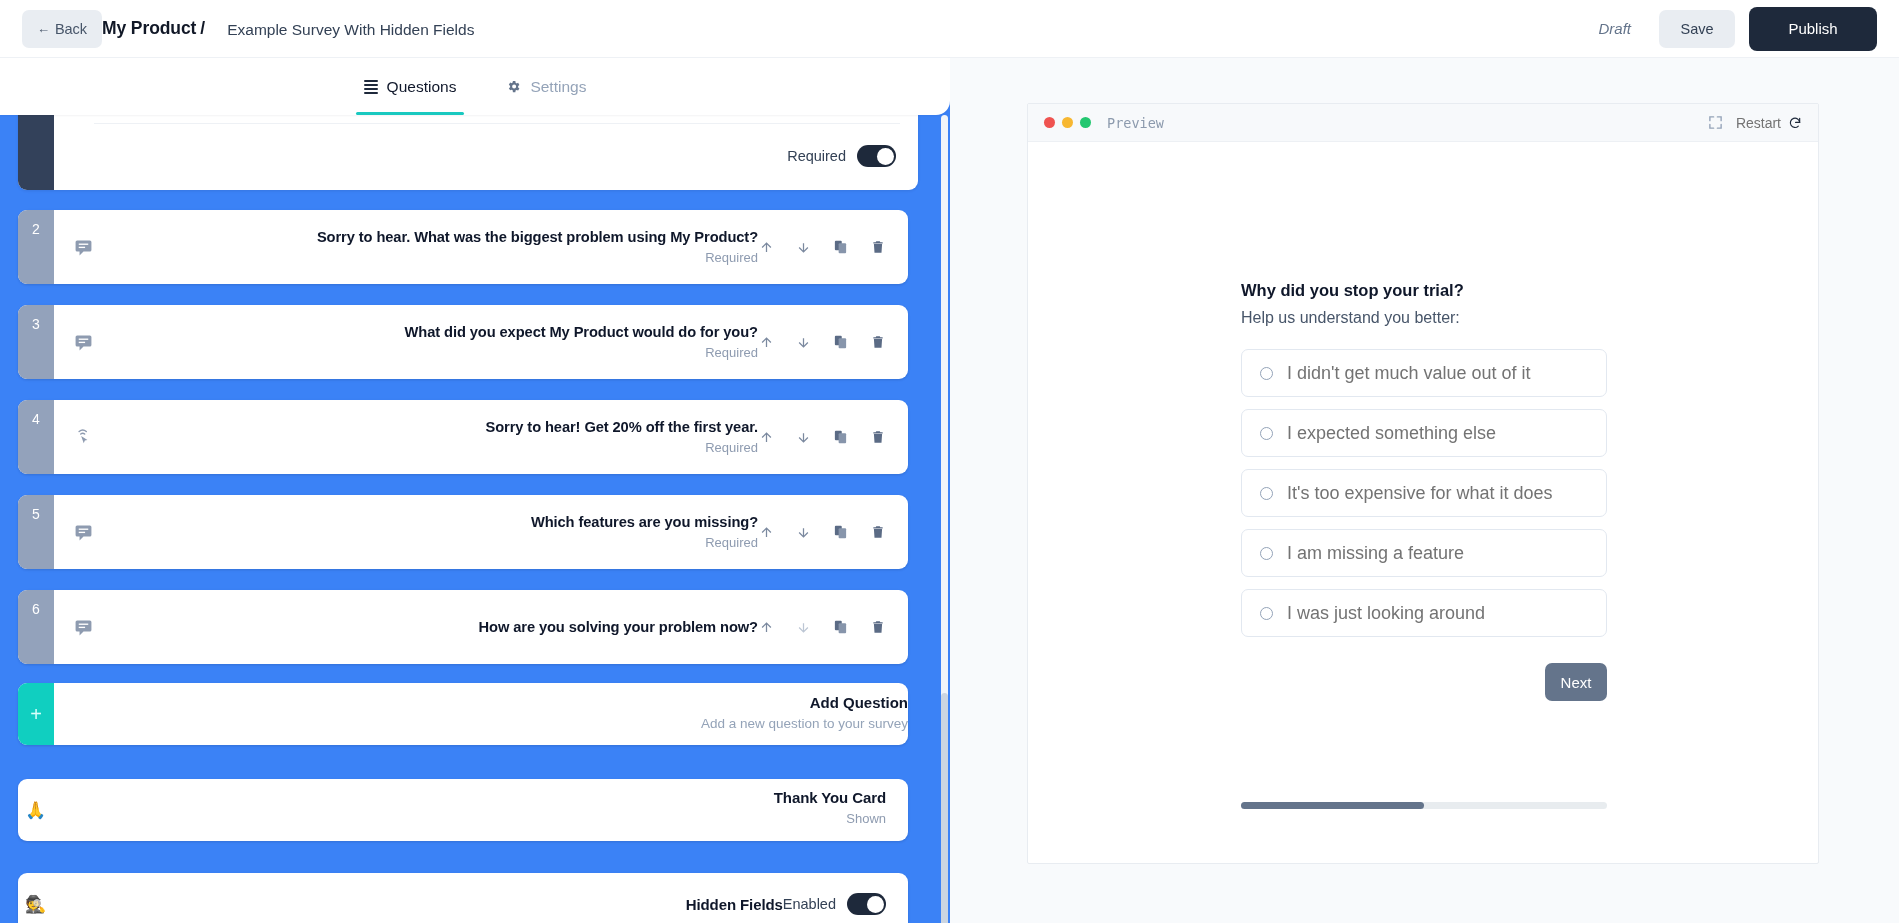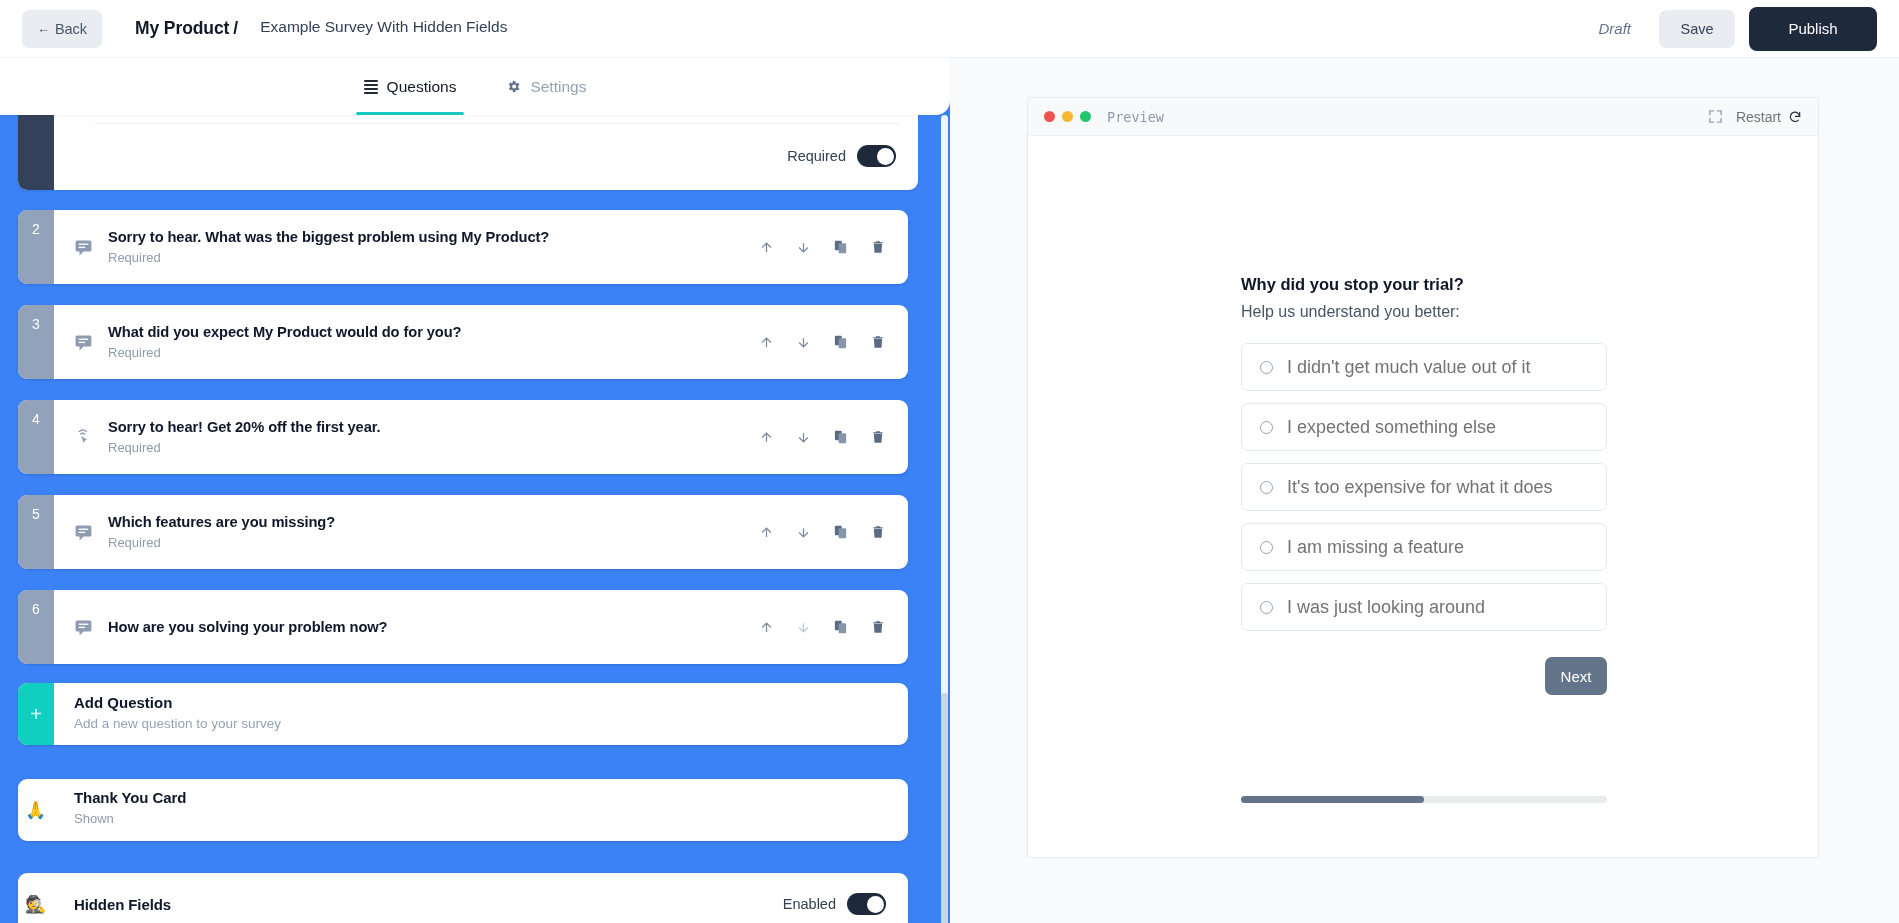--- a/index.html
+++ b/index.html
@@ -22,21 +22,21 @@
   .back-btn {
     margin-left: 22px;
     width: 80px; height: 38px;
     background: #e9edf2; border: none; border-radius: 7px;
     color: #475569; font-size: 14.5px;
     display: flex; align-items: center; justify-content: center; gap: 5px;
     cursor: pointer;
     font-family: "Liberation Sans", sans-serif;
   }
   .back-arrow { font-size: 13px; line-height: 1; }
-  .crumbs { display: flex; align-items: flex-start; margin-left: 33px; }
+  .crumbs { display: flex; align-items: flex-end; }
   .crumb-product { font-size: 17.5px; font-weight: bold; color: #111827; letter-spacing: -0.1px; }
   .crumb-sep { font-size: 17.5px; font-weight: bold; color: #111827; margin-left: 4px; }
   .crumb-survey { font-size: 15.5px; color: #334155; margin-left: 22px; }
   .topbar-right {
     margin-left: auto; display: flex; align-items: center; gap: 14px; margin-right: 22px;
   }
   .status-draft { font-size: 15px; font-style: italic; color: #64748b; margin-right: 14px; }
   .btn-save {
     width: 76px; height: 38px; border-radius: 7px;
     background: #e9edf2; border: none; color: #334155; font-size: 14.5px;
@@ -76,20 +76,21 @@
   }
   .icon-lines { display: inline-flex; flex-direction: column; gap: 2px; }
   .icon-lines i { display: block; width: 14px; height: 2px; background: #1e293b; border-radius: 1px; }
   .gear { width: 15px; height: 15px; position: relative; }
   .gear svg { display: block; }
 
   
   .cards {
     position: absolute; top: 57px; left: 0; width: 950px; height: 808px;
     padding: 0 0 0 0;
+    text-align: right;
   }
   .card-row {
     position: absolute; left: 18px; width: 890px;
     display: flex; align-items: stretch;
     background: #ffffff;
     border-radius: 9px;
     box-shadow: 0 1px 3px rgba(15,23,42,0.10), 0 1px 2px rgba(15,23,42,0.05);
   }
   .num-bar {
     width: 36px; border-top-left-radius: 9px; border-bottom-left-radius: 9px;
@@ -170,21 +171,21 @@
     position: absolute; right: 2px; top: 635px; width: 7px; height: 330px;
     background: #cbd5e1; border-radius: 4px; cursor: pointer;
   }
 
   
   .right-panel {
     position: absolute; top: 58px; left: 950px; width: 949px; height: 865px;
     background: #f8fafc;
   }
   .preview-window {
-    position: absolute; left: 77px; top: 39px; width: 792px; height: 761px;
+    position: absolute; left: 77px; top: 45px; width: 792px; height: 761px;
     background: #ffffff; border: 1px solid #e8ecf1; border-radius: 2px;
     overflow: hidden;
   }
   .pw-header {
     height: 38px; background: #f7f9fb; border-bottom: 1px solid #edf0f4;
     display: flex; align-items: center; padding: 0 16px;
   }
   .lights { display: flex; gap: 7px; }
   .light { width: 11px; height: 11px; border-radius: 50%; }
   .l-red { background: #ef5350; } .l-amber { background: #f7b731; } .l-green { background: #23c770; }

